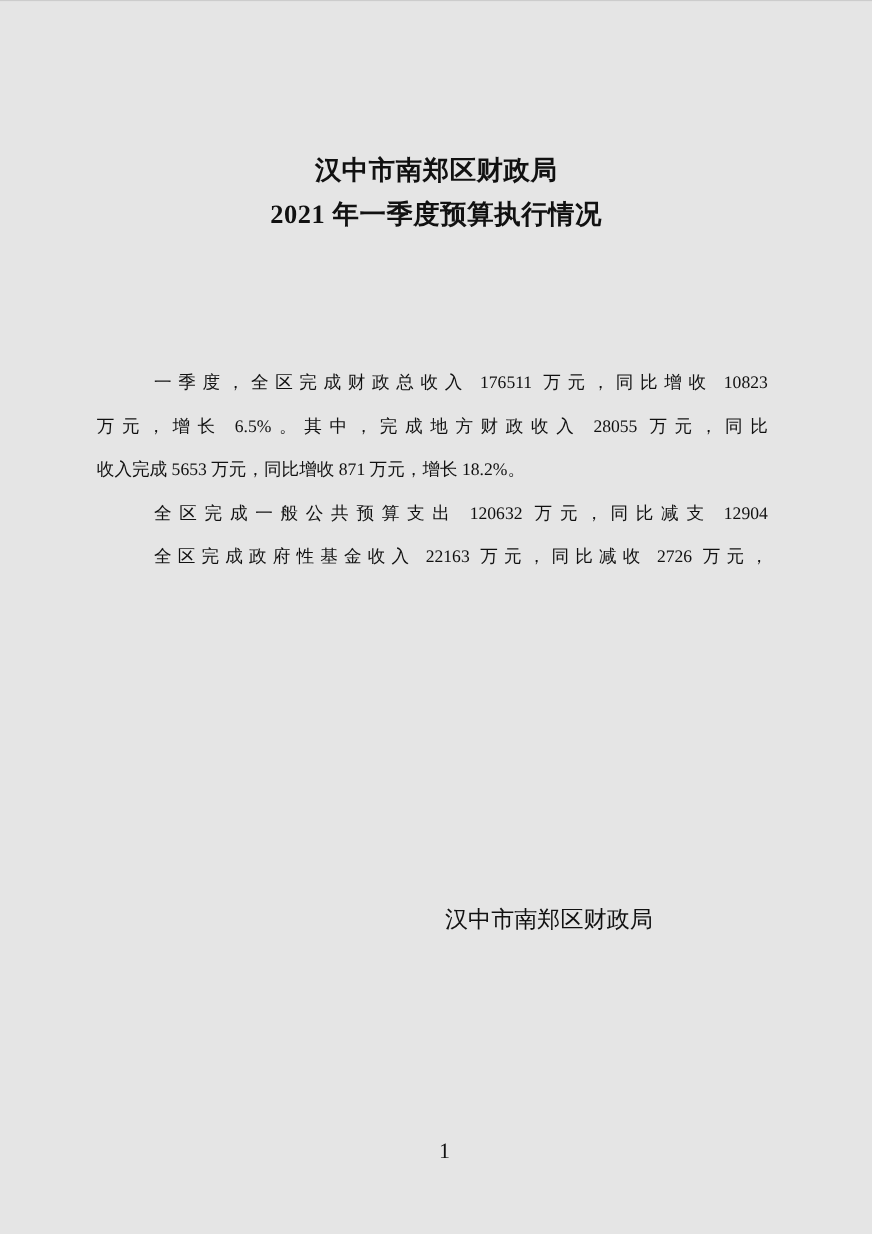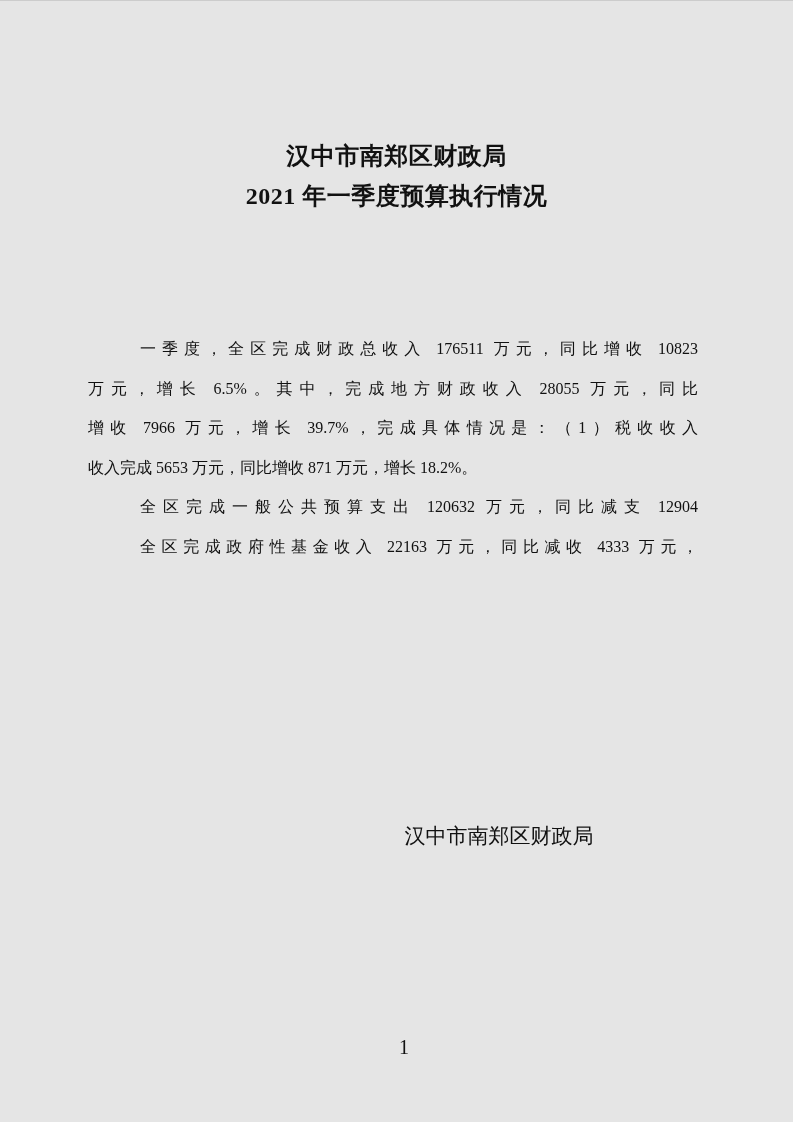--- a/index.html
+++ b/index.html
@@ -71,30 +71,29 @@
   <div class="doc-header">
     <div>汉中市南郑区财政局</div>
     <div>2021 年一季度预算执行情况</div>
   </div>
 
   <div class="doc-body">
 
     <div>
       <div class="line first-line">一季度，全区完成财政总收入 176511 万元，同比增收 10823</div>
       <div class="line">万元，增长 6.5%。其中，完成地方财政收入 28055 万元，同比</div>
-      <div class="line">增收 7966 万元，增长 39.7%，完成具体情况是：（1）税收收入</div>
       <div class="line para-end">收入完成 5653 万元，同比增收 871 万元，增长 18.2%。</div>
     </div>
 
     <div>
       <div class="line first-line">全区完成一般公共预算支出 120632 万元，同比减支 12904</div>
     </div>
 
     <div>
-      <div class="line first-line">全区完成政府性基金收入 22163 万元，同比减收 4333 万元，</div>
+      <div class="line first-line">全区完成政府性基金收入 22163 万元，同比减收 2726 万元，</div>
     </div>
 
   </div>
 
   <div class="signature-block">
     <div>汉中市南郑区财政局</div>
   </div>
 
   <div class="page-number">1</div>
 

